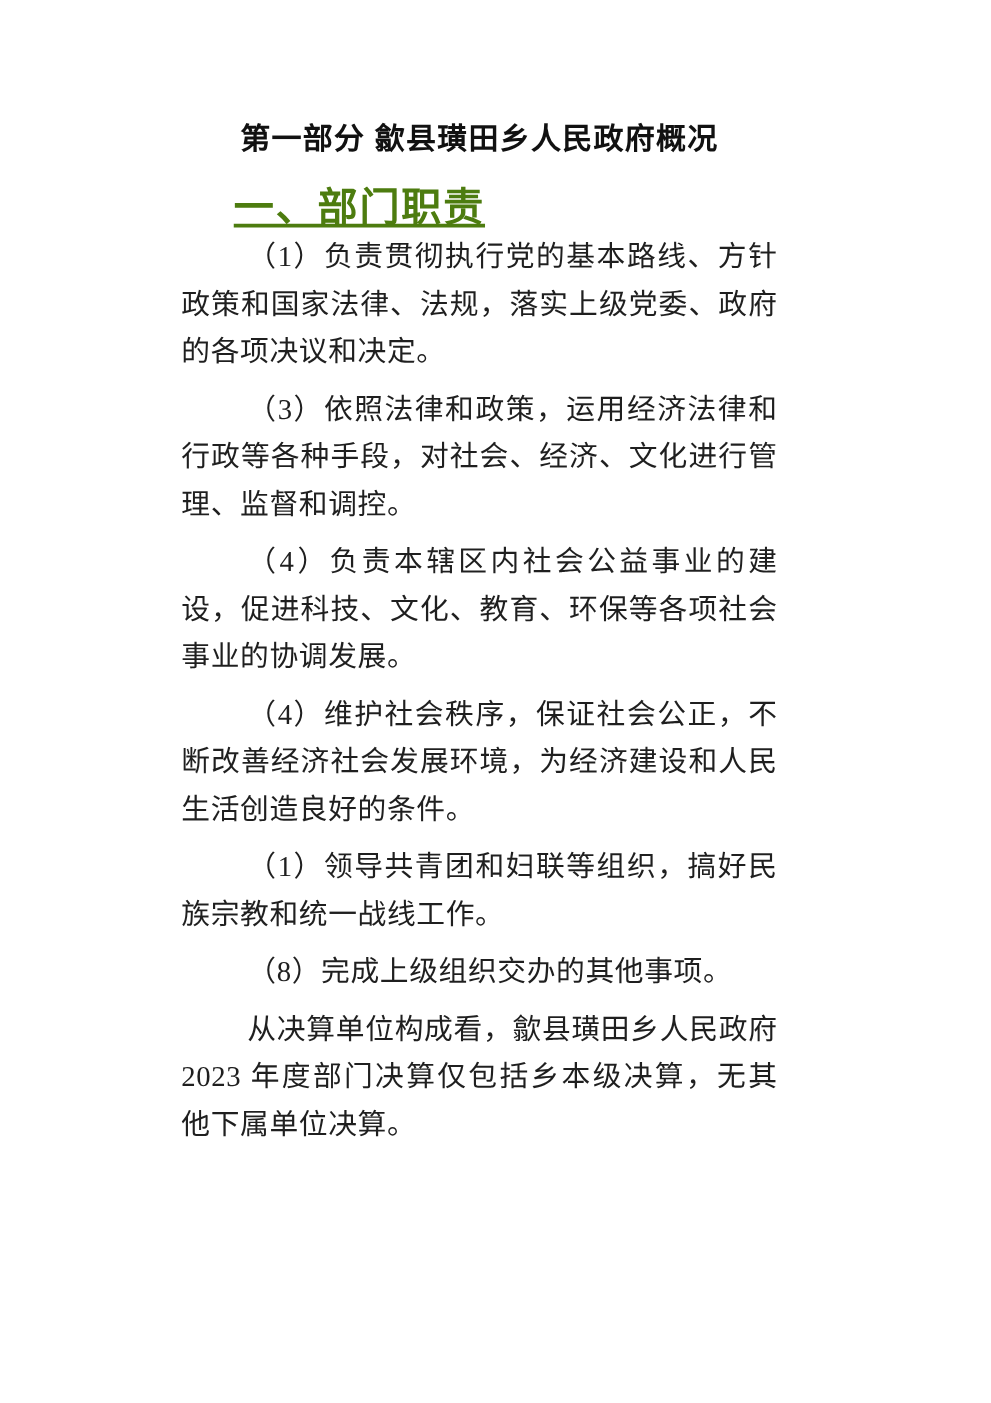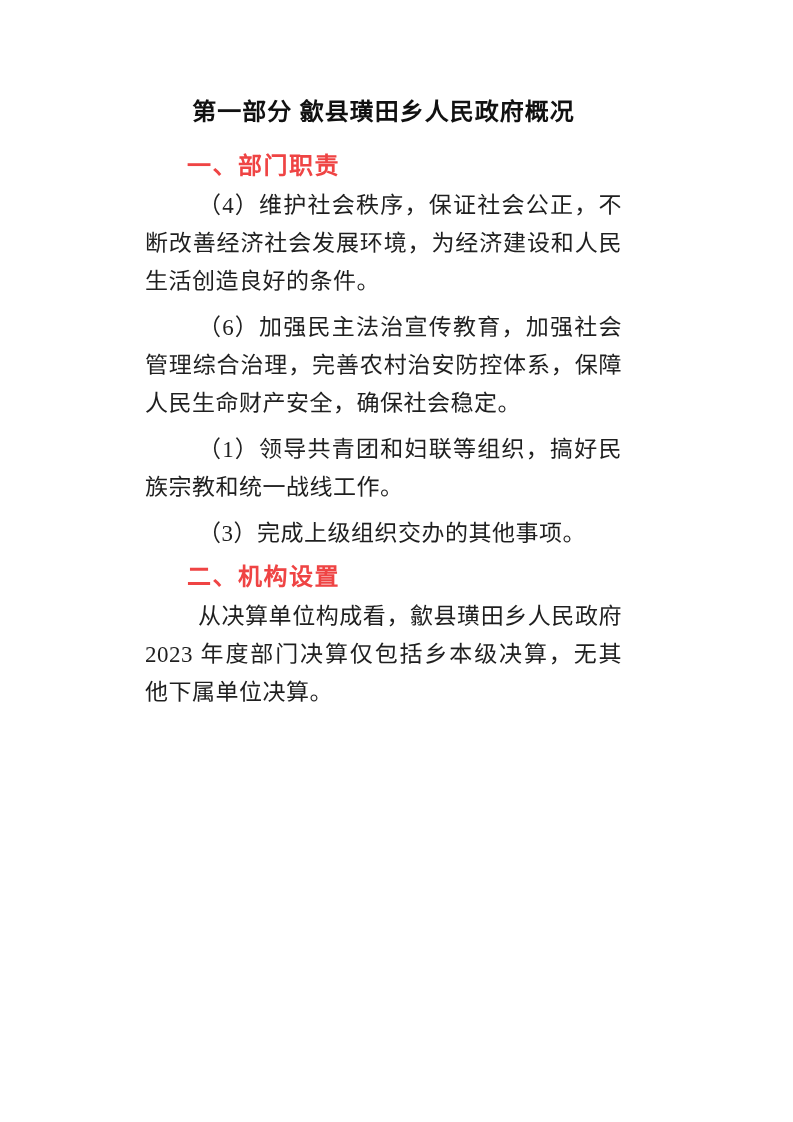--- a/index.html
+++ b/index.html
@@ -27,46 +27,48 @@
     line-height: 32px;
     letter-spacing: 1px;
     text-align: center;
     color: #111111;
     white-space: nowrap;
   }
   .section-heading {
     margin: 8px 0 5px 42px;
     font-family: "Liberation Sans", "DejaVu Sans", sans-serif;
     font-weight: 700;
-    font-size: 24px;
+    font-size: 32px;
     line-height: 32px;
     letter-spacing: 1.5px;
-    color: #ef4444;
+    color: #4d7c0f;
+    text-decoration: underline;
   }
   .body-para {
     margin: 0 0 8px 0;
     font-size: 23px;
     line-height: 38px;
     letter-spacing: 0.5px;
     text-align: justify;
     text-indent: 2.3em;
     color: #1f1f1f;
   }
 </style>
 </head>
 <body>
 
 <div class="page">
 
   <h1 class="doc-title">第一部分 歙县璜田乡人民政府概况</h1>
 
   <h2 class="section-heading">一、部门职责</h2>
 
+  <p class="body-para">（1）负责贯彻执行党的基本路线、方针政策和国家法律、法规，落实上级党委、政府的各项决议和决定。</p>
+  <p class="body-para">（3）依照法律和政策，运用经济法律和行政等各种手段，对社会、经济、文化进行管理、监督和调控。</p>
+  <p class="body-para">（4）负责本辖区内社会公益事业的建设，促进科技、文化、教育、环保等各项社会事业的协调发展。</p>
   <p class="body-para">（4）维护社会秩序，保证社会公正，不断改善经济社会发展环境，为经济建设和人民生活创造良好的条件。</p>
-  <p class="body-para">（6）加强民主法治宣传教育，加强社会管理综合治理，完善农村治安防控体系，保障人民生命财产安全，确保社会稳定。</p>
   <p class="body-para">（1）领导共青团和妇联等组织，搞好民族宗教和统一战线工作。</p>
-  <p class="body-para">（3）完成上级组织交办的其他事项。</p>
+  <p class="body-para">（8）完成上级组织交办的其他事项。</p>
 
-  <h2 class="section-heading">二、机构设置</h2>
 
   <p class="body-para">从决算单位构成看，歙县璜田乡人民政府 2023 年度部门决算仅包括乡本级决算，无其他下属单位决算。</p>
 
 </div>
 
 </body></html>

